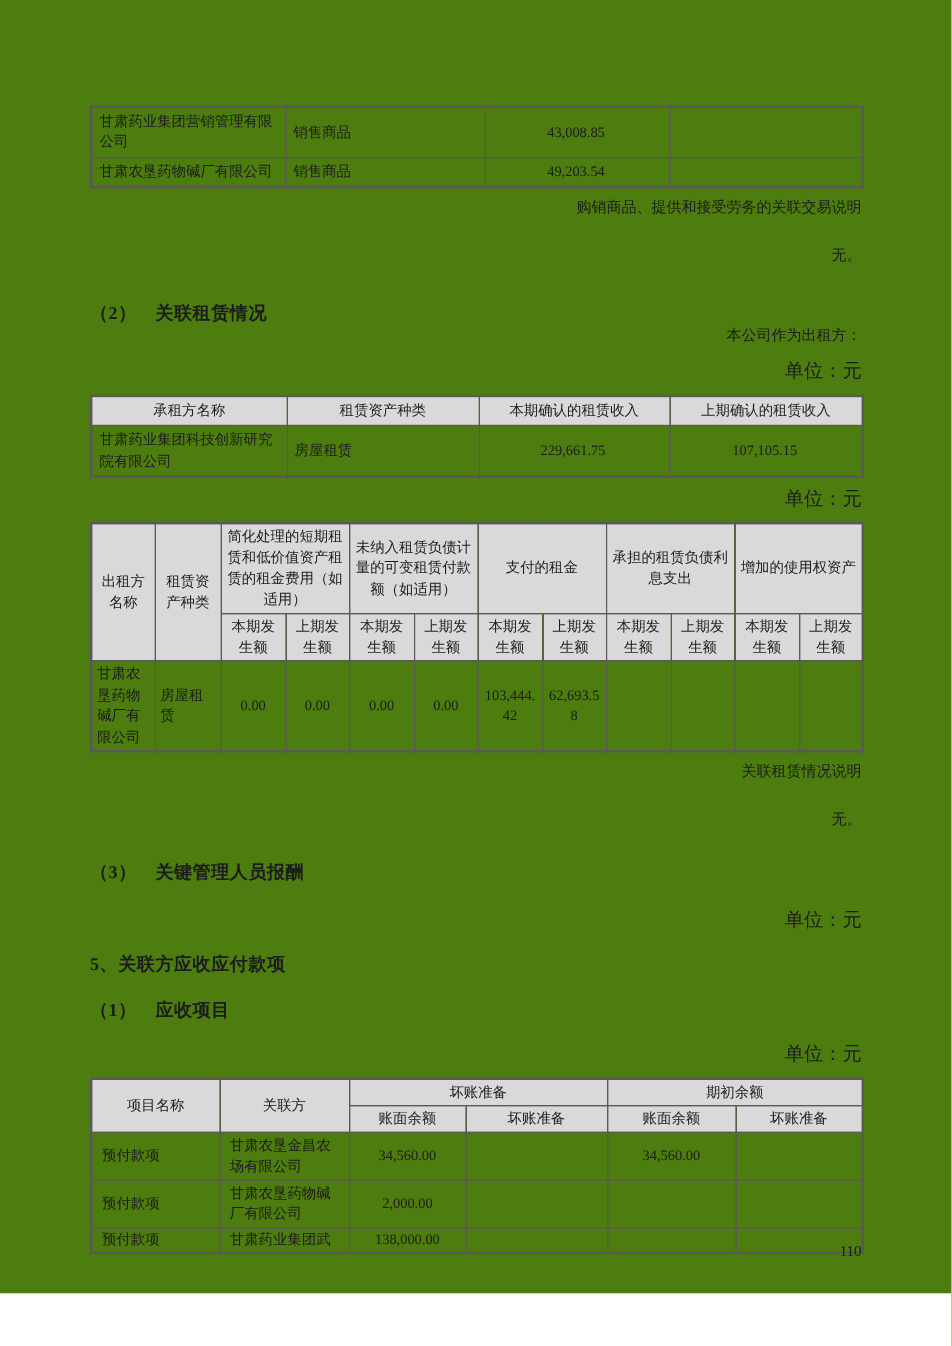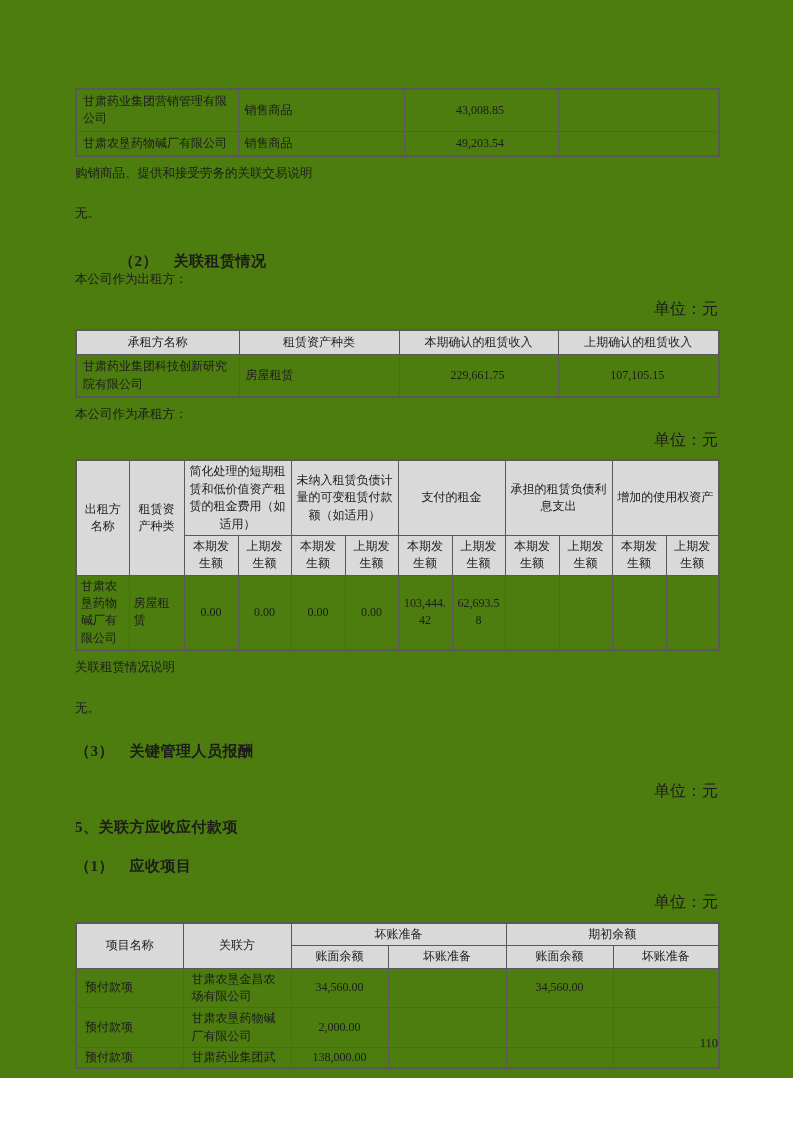--- a/index.html
+++ b/index.html
@@ -12,26 +12,26 @@
   }
   table { border-collapse:collapse; table-layout:fixed; width:643px;
           font-size:12px; line-height:1.45; }
   table.outer { border:2px solid #595959; }
   td, th { border:1px solid #595959; font-weight:normal; vertical-align:middle;
            padding:3px 6px; overflow:hidden; word-break:break-all; }
   td.l { text-align:left; }
   td.c, th.c { text-align:center;margin-left:24px; }
   td.r { text-align:center; padding-right:8px; }
   .gray { background:#d9d9d9; }
-  p.body-text { font-size:12.5px; line-height:1.3; }
+  p.body-text { font-size:12.5px; line-height:1.3;text-align:right; }
   .h-bold { font-weight:bold; font-size:15px; letter-spacing:0.5px; }
   .unit-line { text-align:right; font-size:16px; }
   .m8{margin-top:8px;} .m9{margin-top:9px;} .m12{margin-top:12px;}
   .m20{margin-top:20px;} .m22{} .m24{margin-top:24px;}
-  .m26{margin-top:26px;} .m16{margin-top:16px;} .m30{margin-top:30px;margin-left:44px;}
+  .m26{margin-top:26px;} .m16{margin-top:16px;} .m30{margin-top:30px;}
   .pagenum { position:absolute; right:75px; top:1036px; font-size:12.5px; }
   table.tight td { padding:2px 6px; }
   table.lessee td { padding:2px 4px; }
   table.recv td { padding:2px 8px; }
   table.recv tr.short td { padding:1px 8px; }
 </style>
 </head>
 <body>
 
 <div class="page">
@@ -82,21 +82,20 @@
     </tr>
     <tr>
       <td class="l">甘肃药业集团科技创新研究院有限公司</td>
       <td class="l">房屋租赁</td>
       <td class="r">229,661.75</td>
       <td class="r">107,105.15</td>
     </tr>
   </tbody>
     </table>
 
-  <p class="body-text m8">本公司作为承租方：</p>
   <p class="unit-line m8">单位：元</p>
 
   <table class="outer lessee m8">
     <colgroup>
       <col style="width:53px">
         <col style="width:55px">
       <col style="width:54px">
         <col style="width:53px">
         <col style="width:54px">
         <col style="width:53px">

